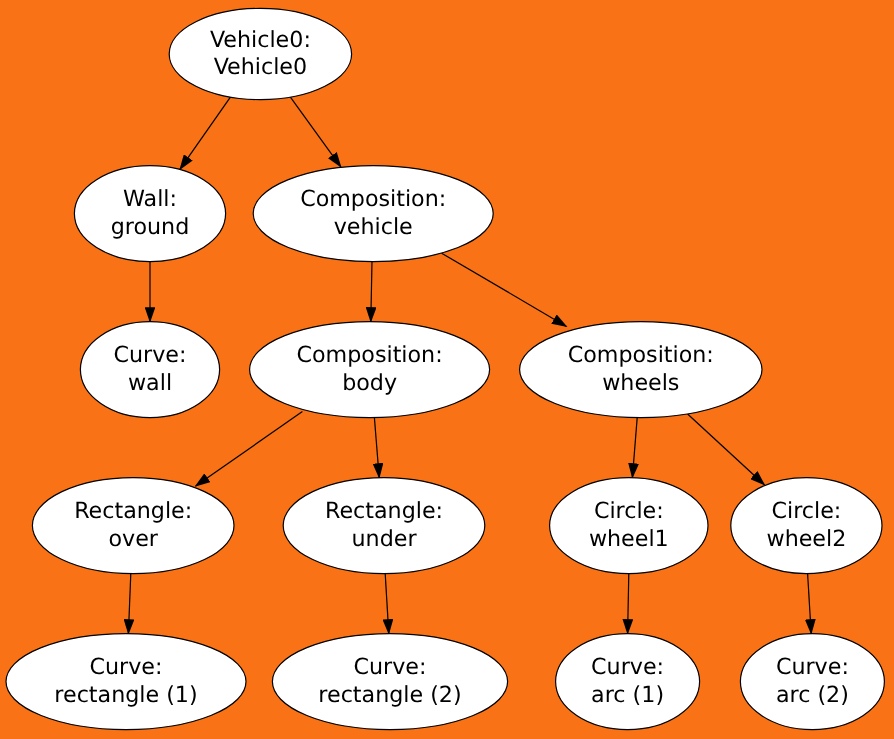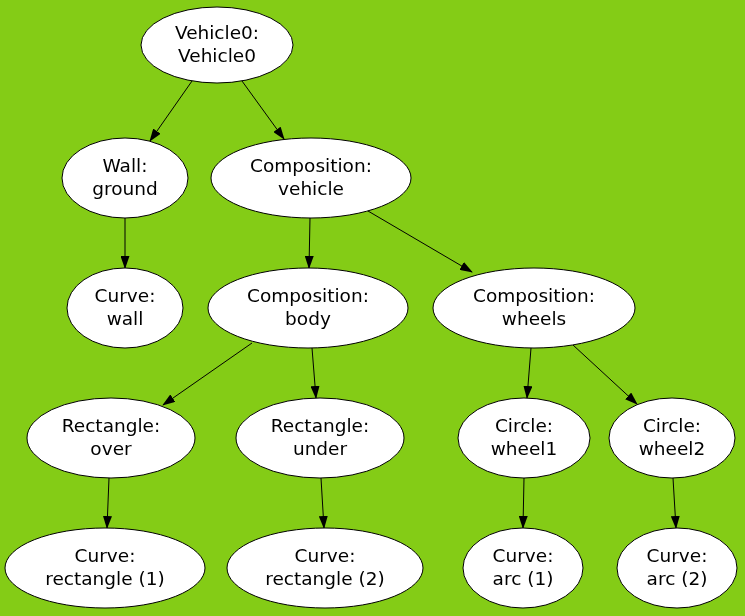--- a/index.html
+++ b/index.html
@@ -8,21 +8,21 @@
     background: #ffffff;
     width: 745px;
     height: 616px;
     overflow: hidden;
     font-family: "DejaVu Sans", "Liberation Sans", sans-serif;
   }
   .canvas {
     position: relative;
     width: 745px;
     height: 616px;
-    background: #84cc16;
+    background: #f97316;
   }
   svg text {
     font-family: "DejaVu Sans", "Liberation Sans", sans-serif;
     font-size: 18.5px;
     fill: #000000;
   }
   svg ellipse {
     fill: #ffffff;
     stroke: #000000;
     stroke-width: 1;

